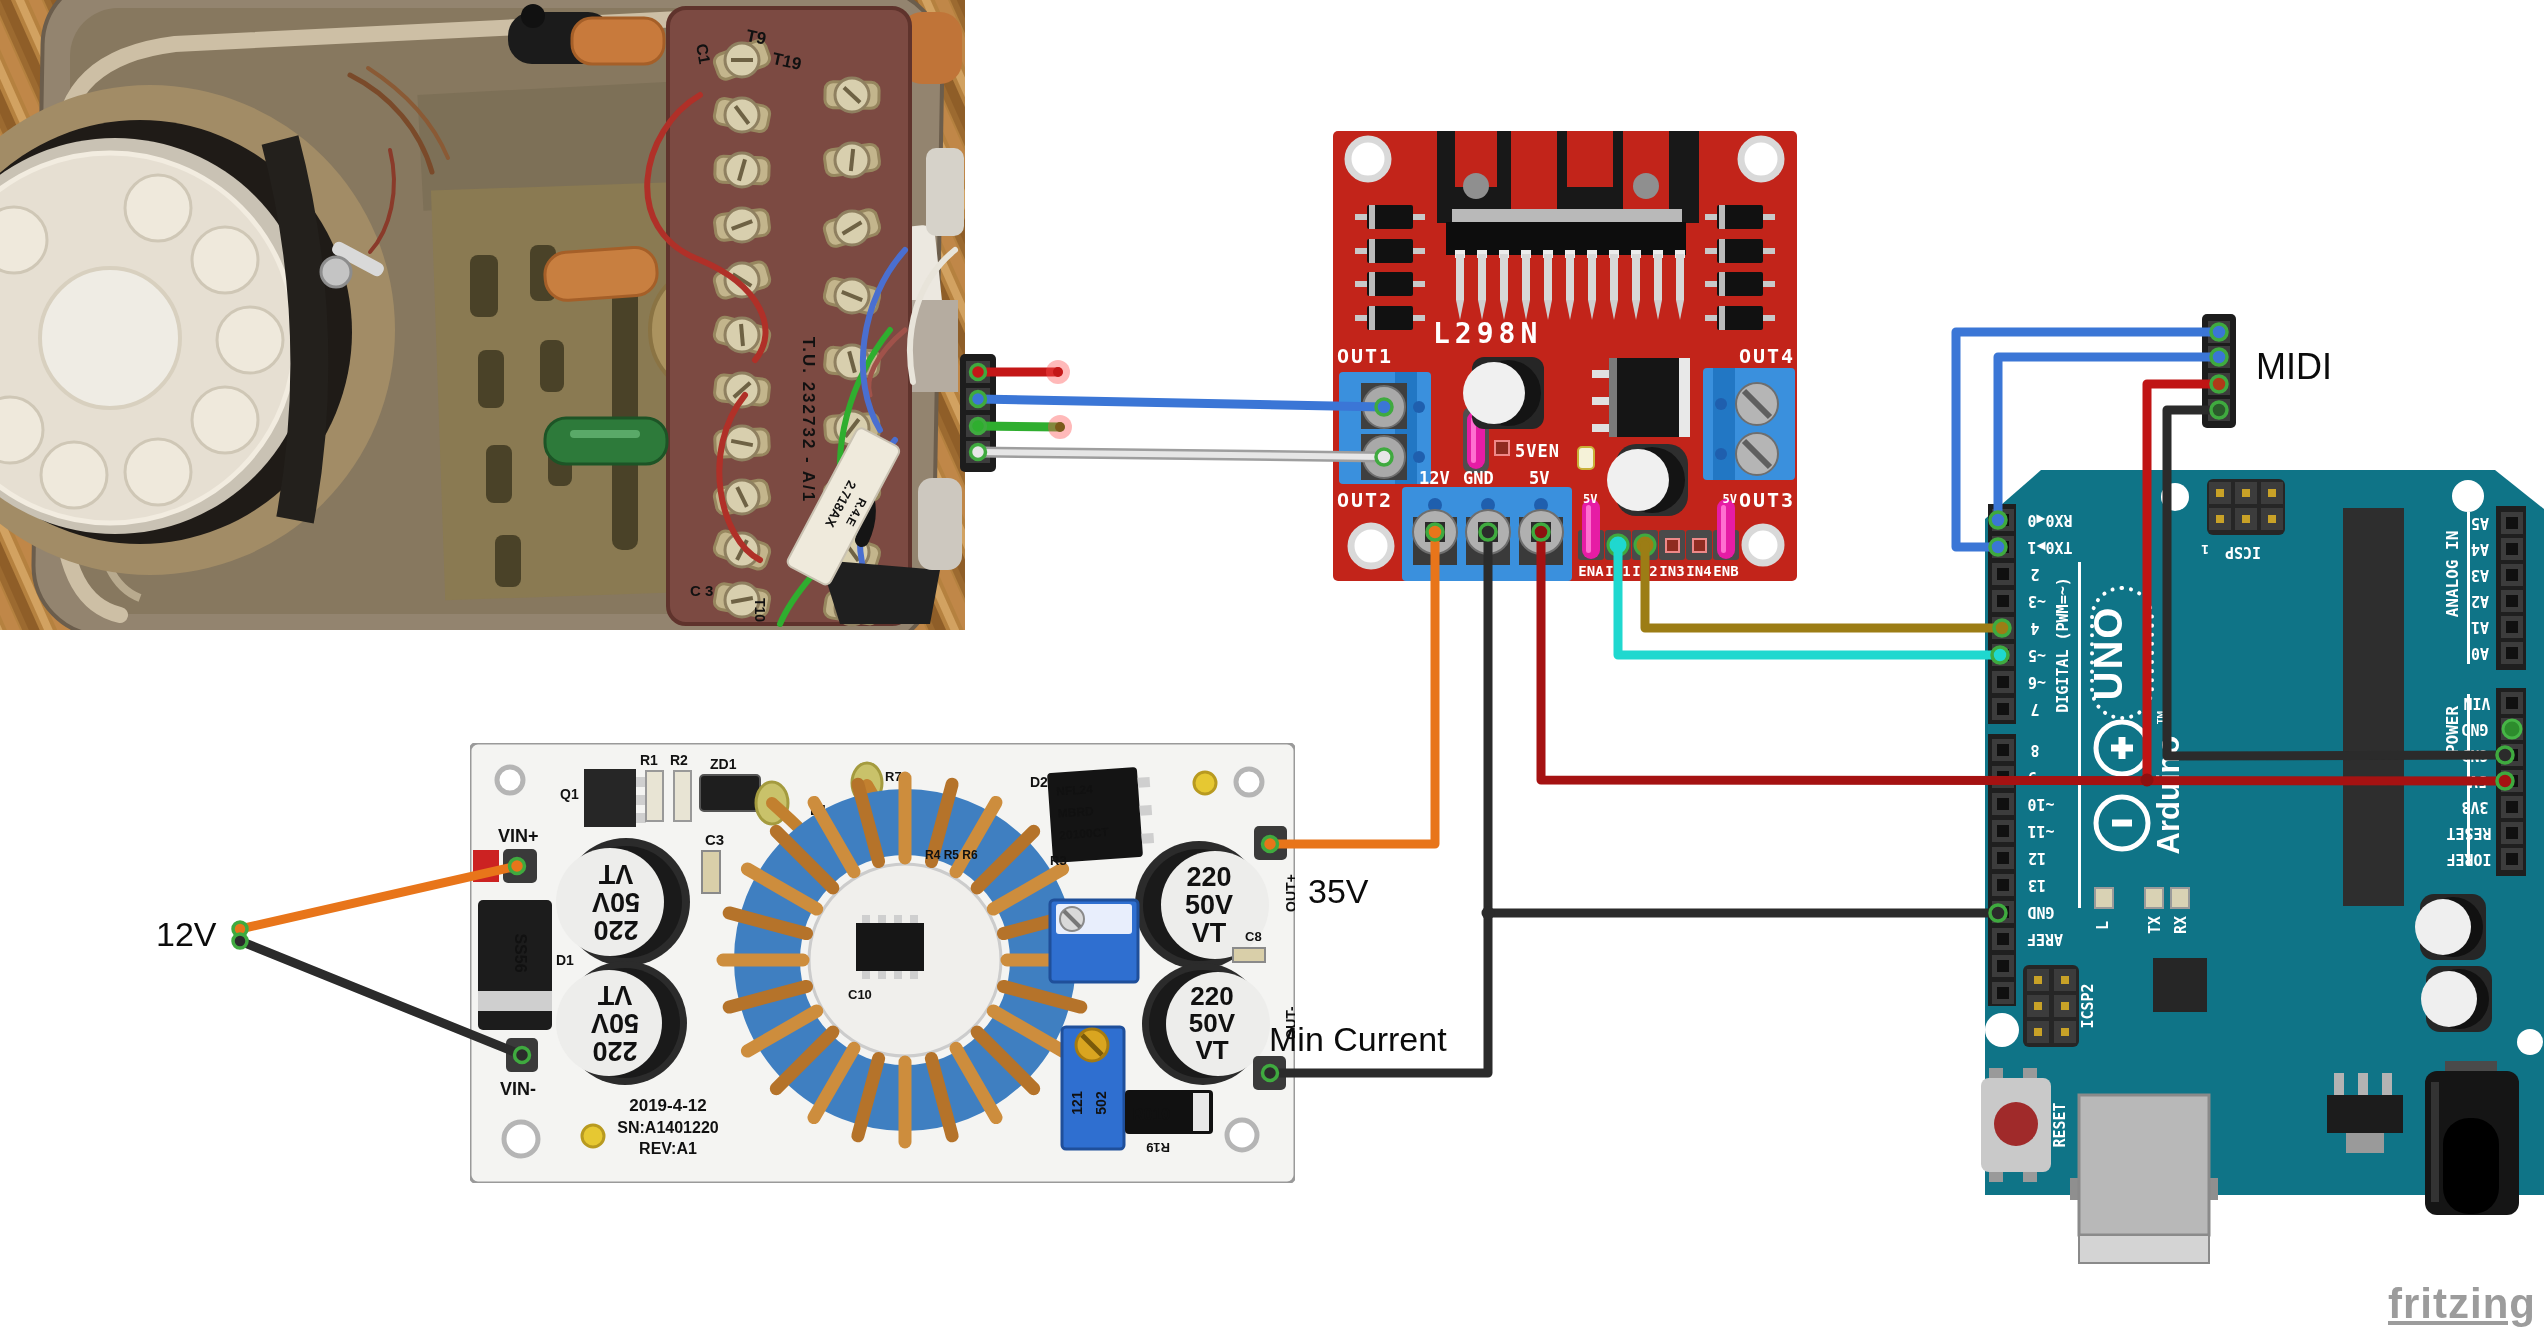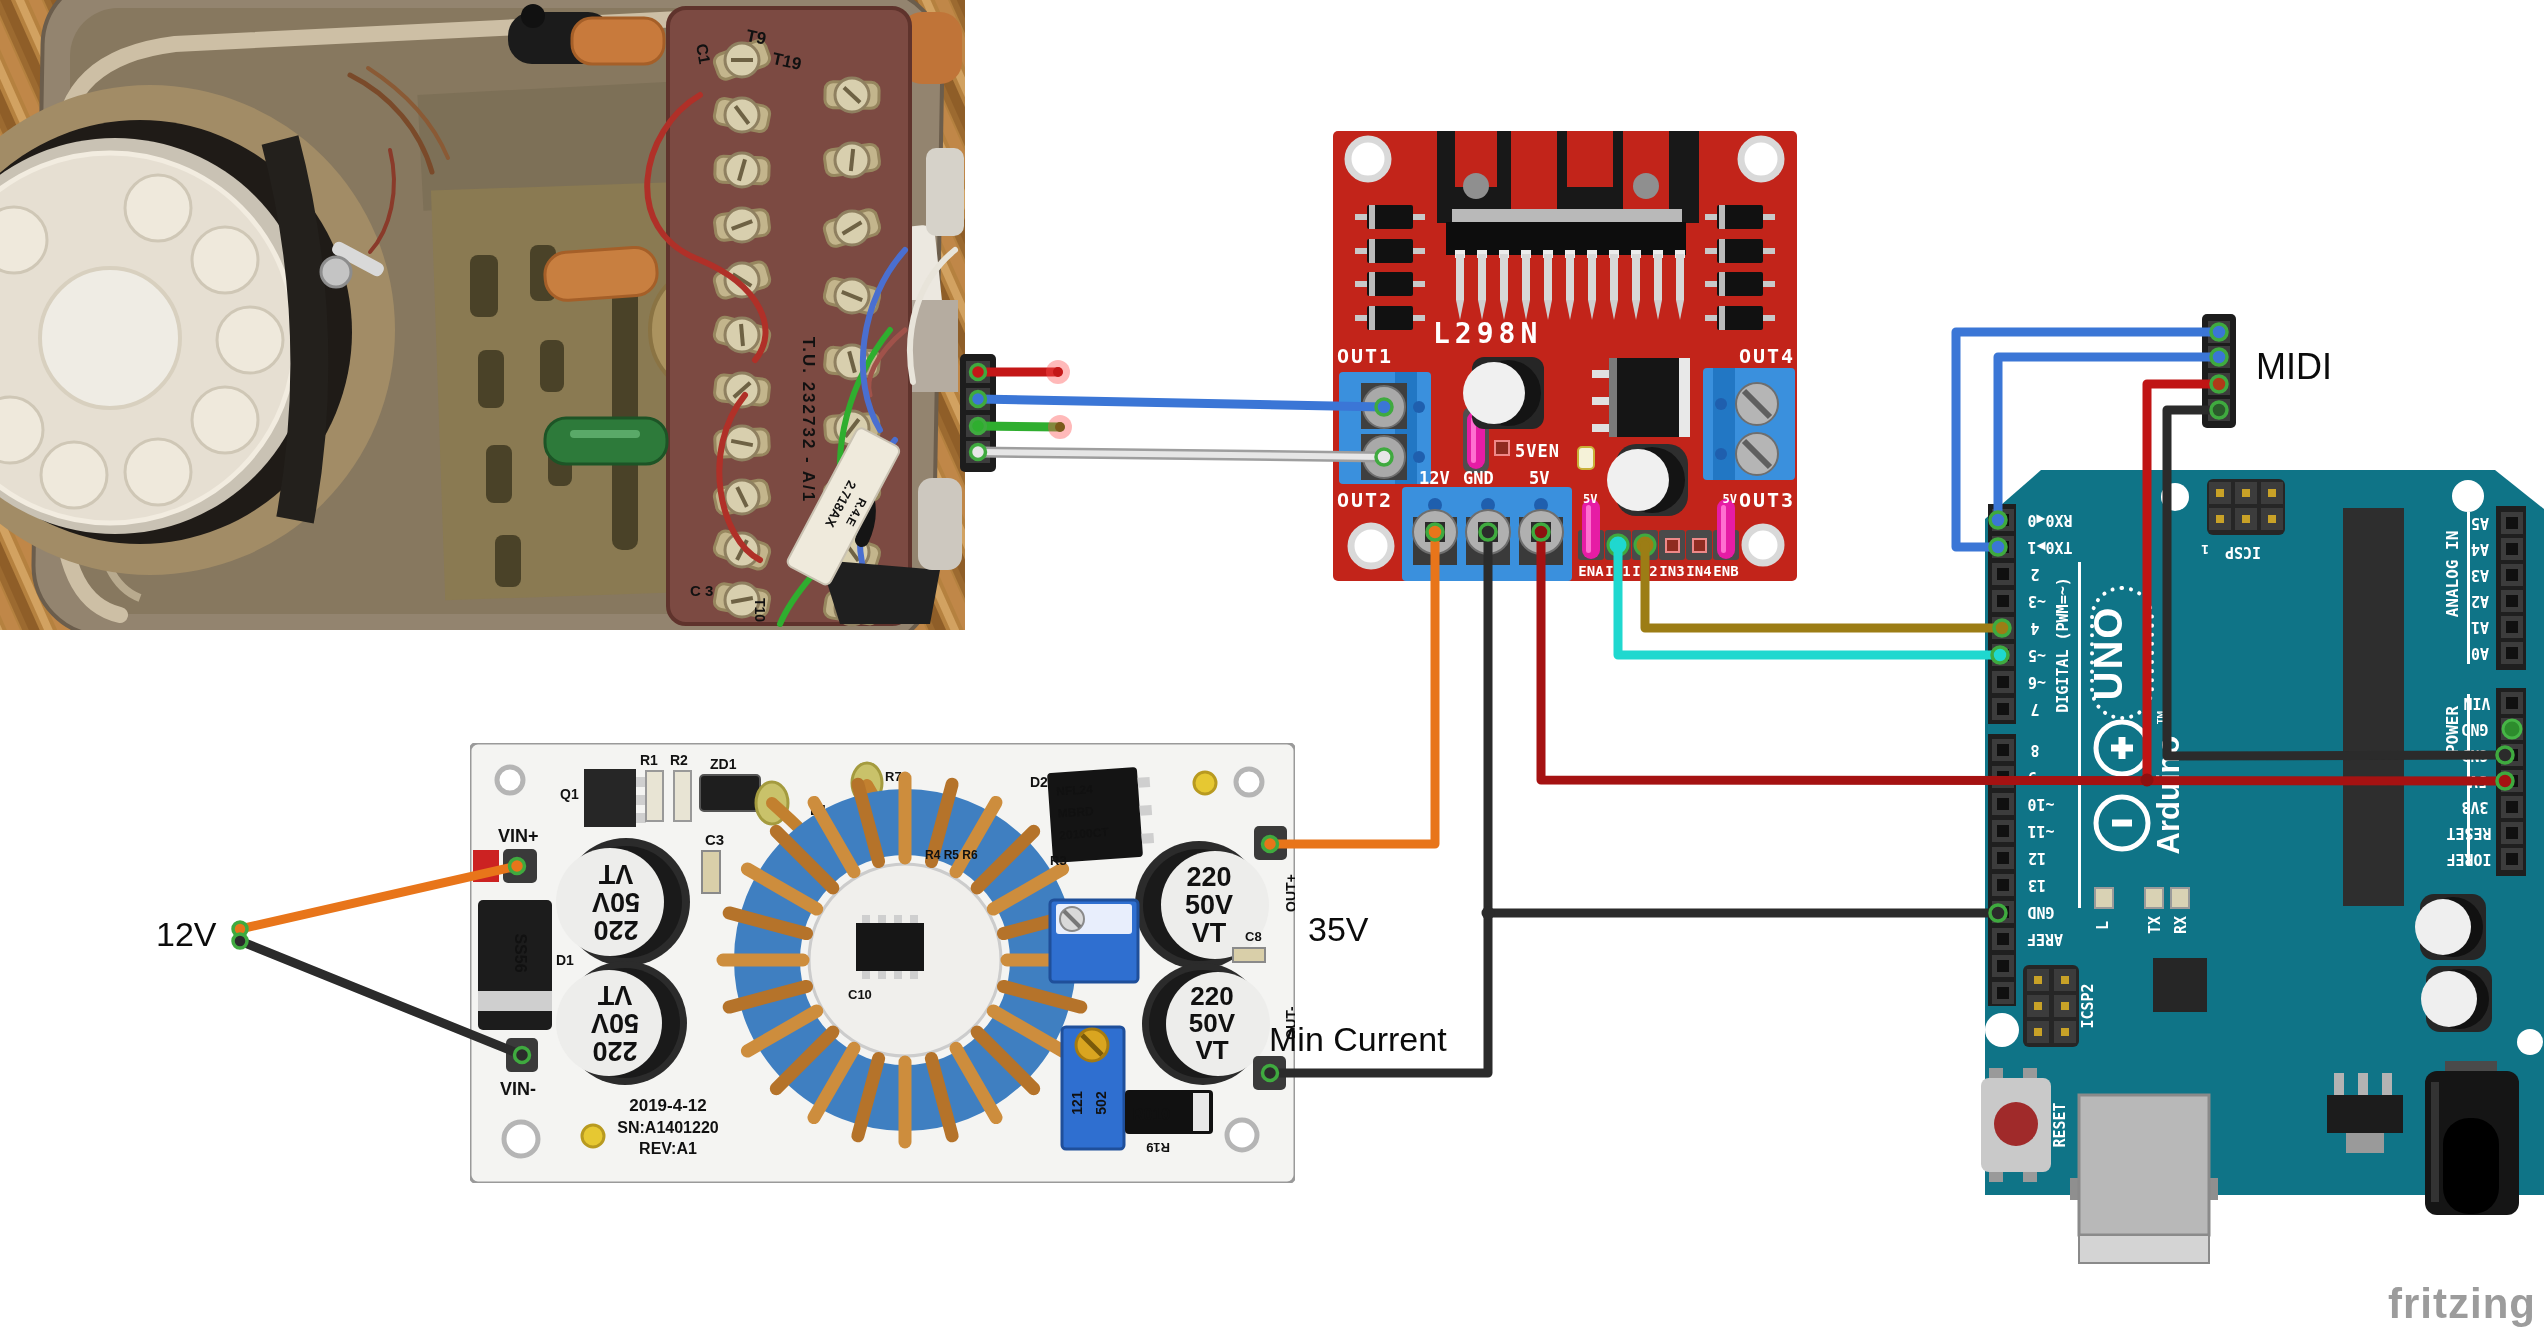--- a/index.html
+++ b/index.html
@@ -4,21 +4,21 @@
 <style>
   html,body{margin:0;padding:0;background:#fff;}
   .canvas{position:relative;width:2544px;height:1332px;background:#ffffff;overflow:hidden;
           font-family:"Liberation Sans",sans-serif;}
   .lbl{position:absolute;color:#0b0b0b;white-space:nowrap;}
   .abs{position:absolute;}
   svg text{user-select:none;}
   .tm{font-family:"DejaVu Sans Mono",monospace;font-weight:bold;fill:#ffffff;}
   .tb{font-family:"Liberation Sans",sans-serif;font-weight:bold;fill:#111111;}
   .tw{font-family:"Liberation Sans",sans-serif;font-weight:bold;fill:#ffffff;}
-  .wm{position:absolute;font-weight:bold;color:#9c9c9c;letter-spacing:1px;}
+  .wm{position:absolute;font-weight:bold;color:#9c9c9c;letter-spacing:1px;text-decoration:underline;}
 </style>
 </head>
 <body>
 
 <div class="canvas">
 
   <svg class="abs" style="left:0;top:0" width="965" height="630" viewBox="0 0 965 630">
     <defs>
       <pattern id="wood" width="46" height="46" patternUnits="userSpaceOnUse" patternTransform="rotate(-24)">
         <rect width="46" height="46" fill="#b5813f"></rect>
@@ -834,18 +834,18 @@
 
     <g>
       <circle cx="1058" cy="372" r="12" fill="#ff5050" fill-opacity="0.4"></circle>
       <circle cx="1058" cy="372" r="5" fill="#c41717"></circle>
       <circle cx="1060" cy="427" r="12" fill="#ff5050" fill-opacity="0.4"></circle>
       <circle cx="1060" cy="427" r="5" fill="#7a5a1a"></circle>
     </g>
   </svg>
 
   <div class="lbl" style="left:156px;top:915px;font-size:34px">12V</div>
-  <div class="lbl" style="left:1308px;top:910px;font-size:34px">35V</div>
+  <div class="lbl" style="left:1308px;top:872px;font-size:34px">35V</div>
   <div class="lbl" style="left:1269px;top:1020px;font-size:34px">Min Current</div>
   <div class="lbl" style="left:2256px;top:346px;font-size:36px">MIDI</div>
   <div class="wm" style="left:2388px;top:1280px;font-size:42px">fritzing</div>
 
 </div>
 
 </body></html>

